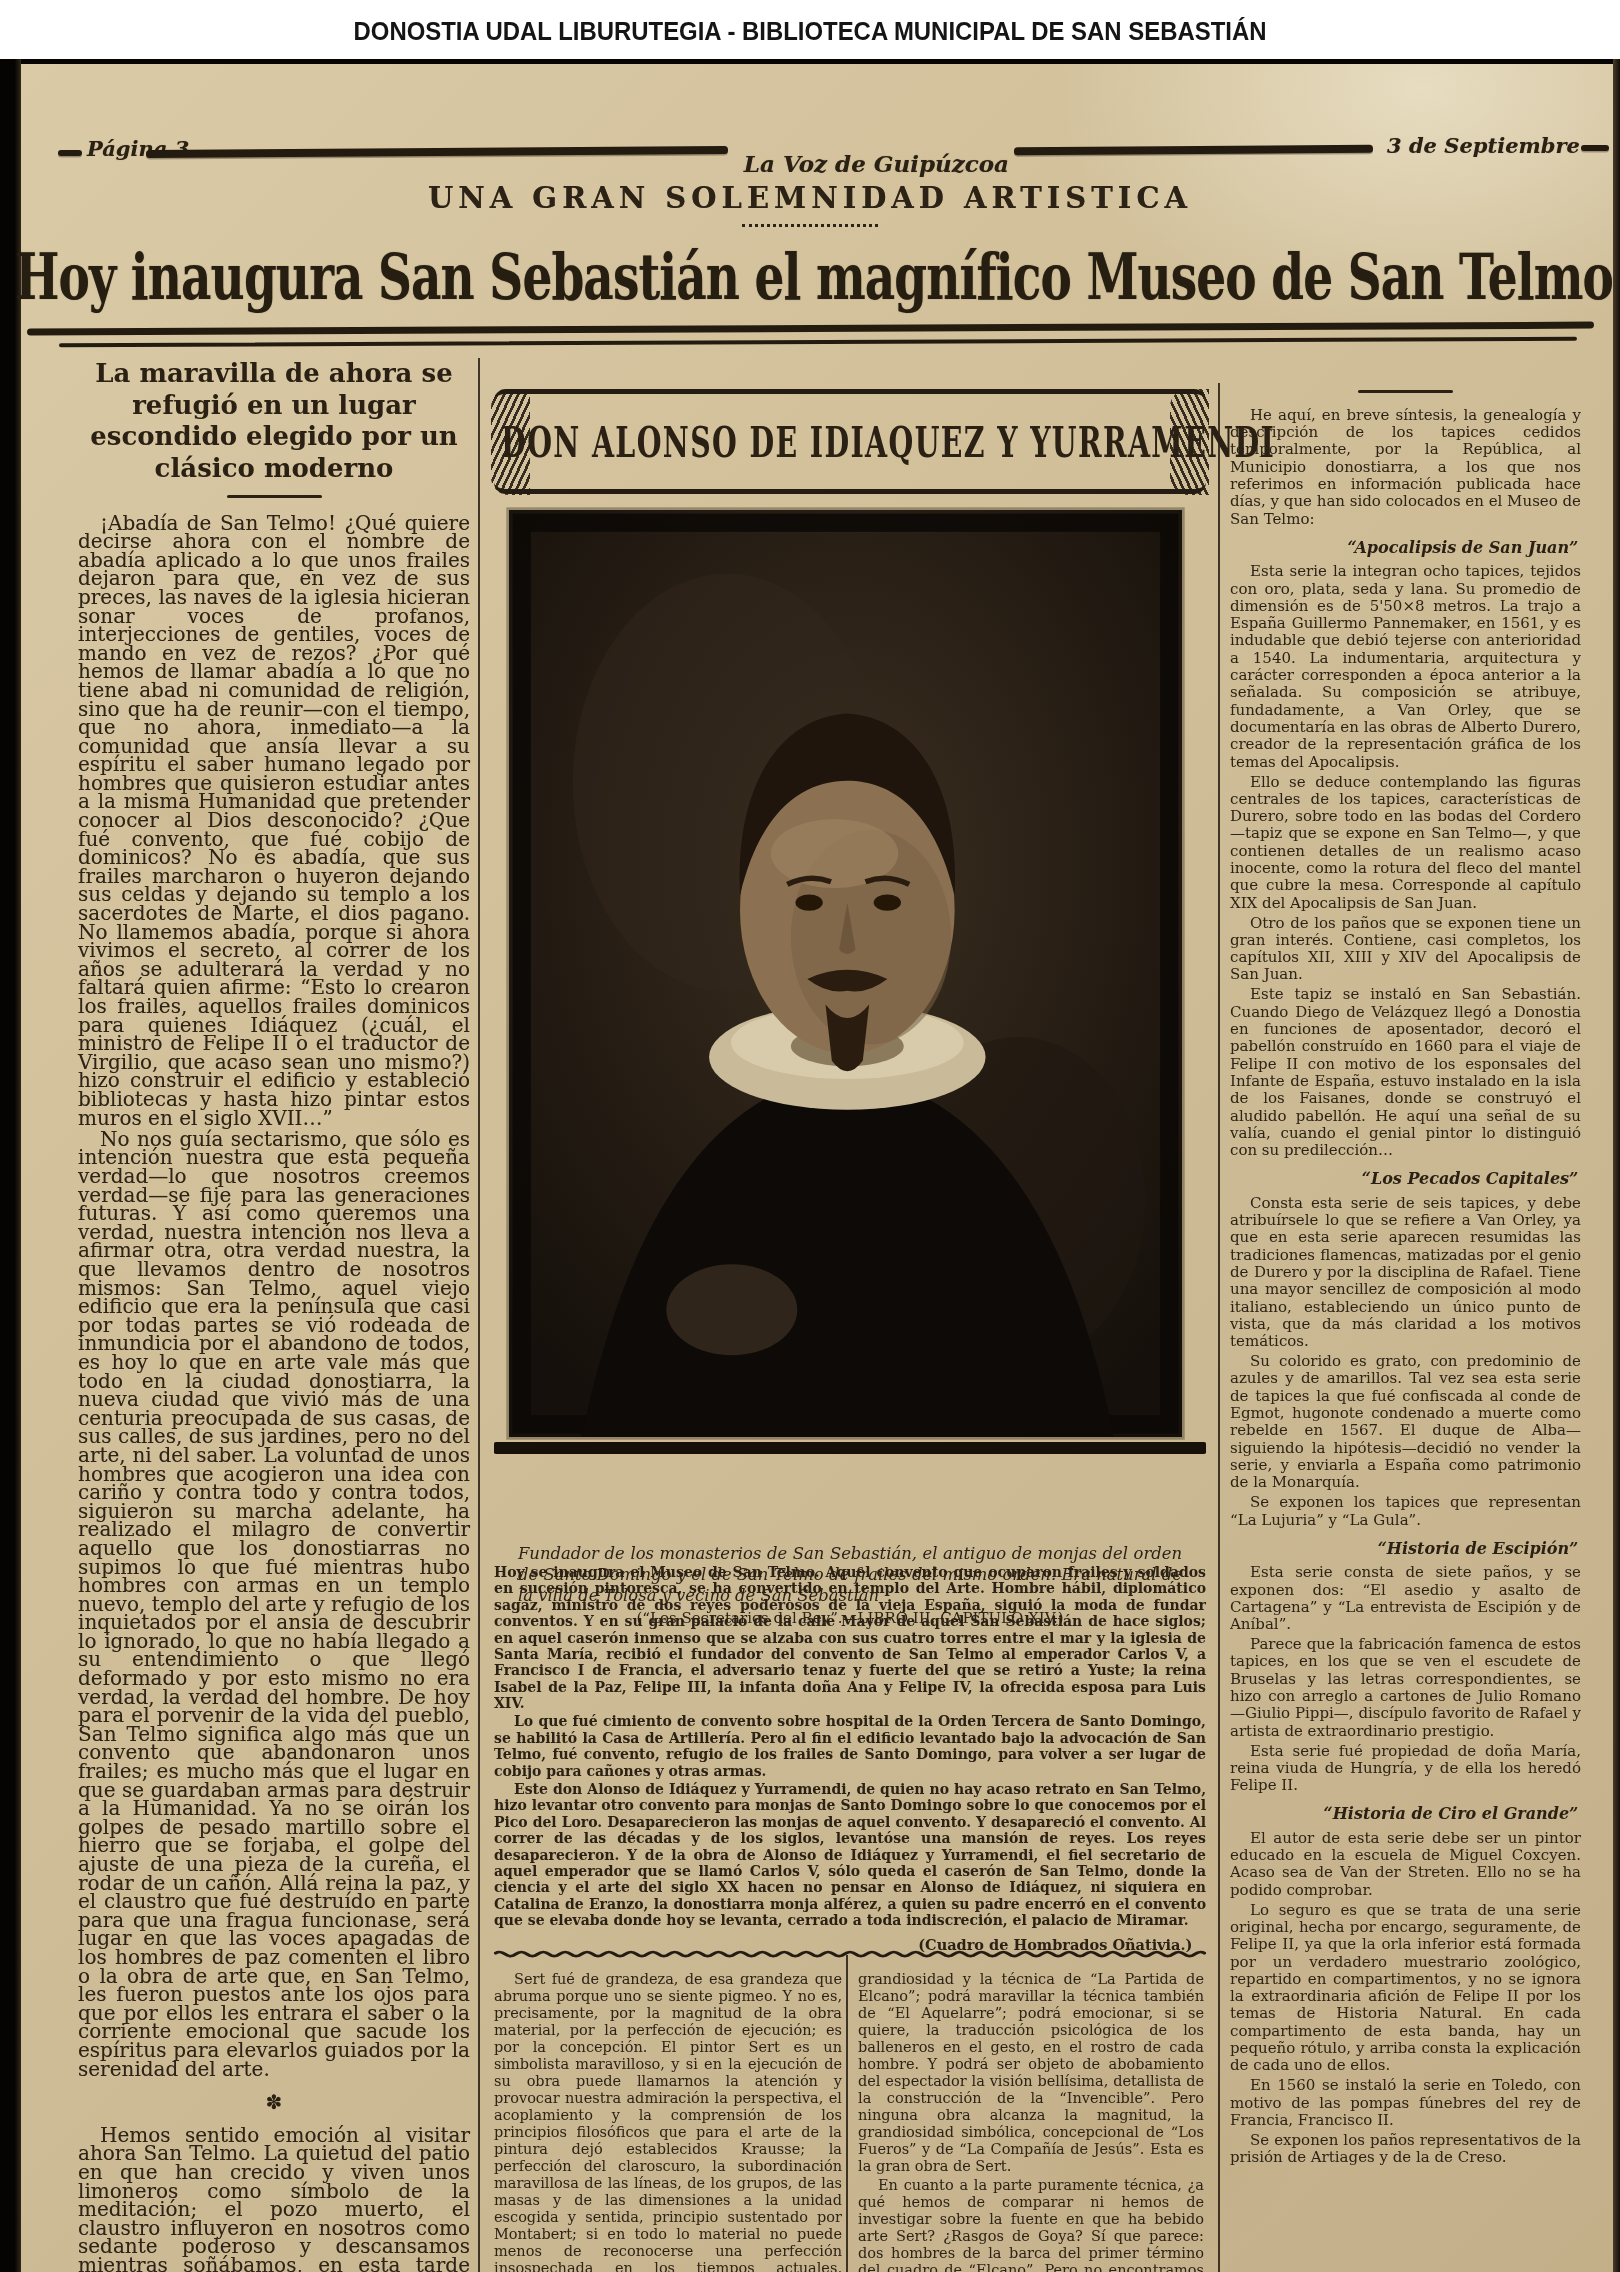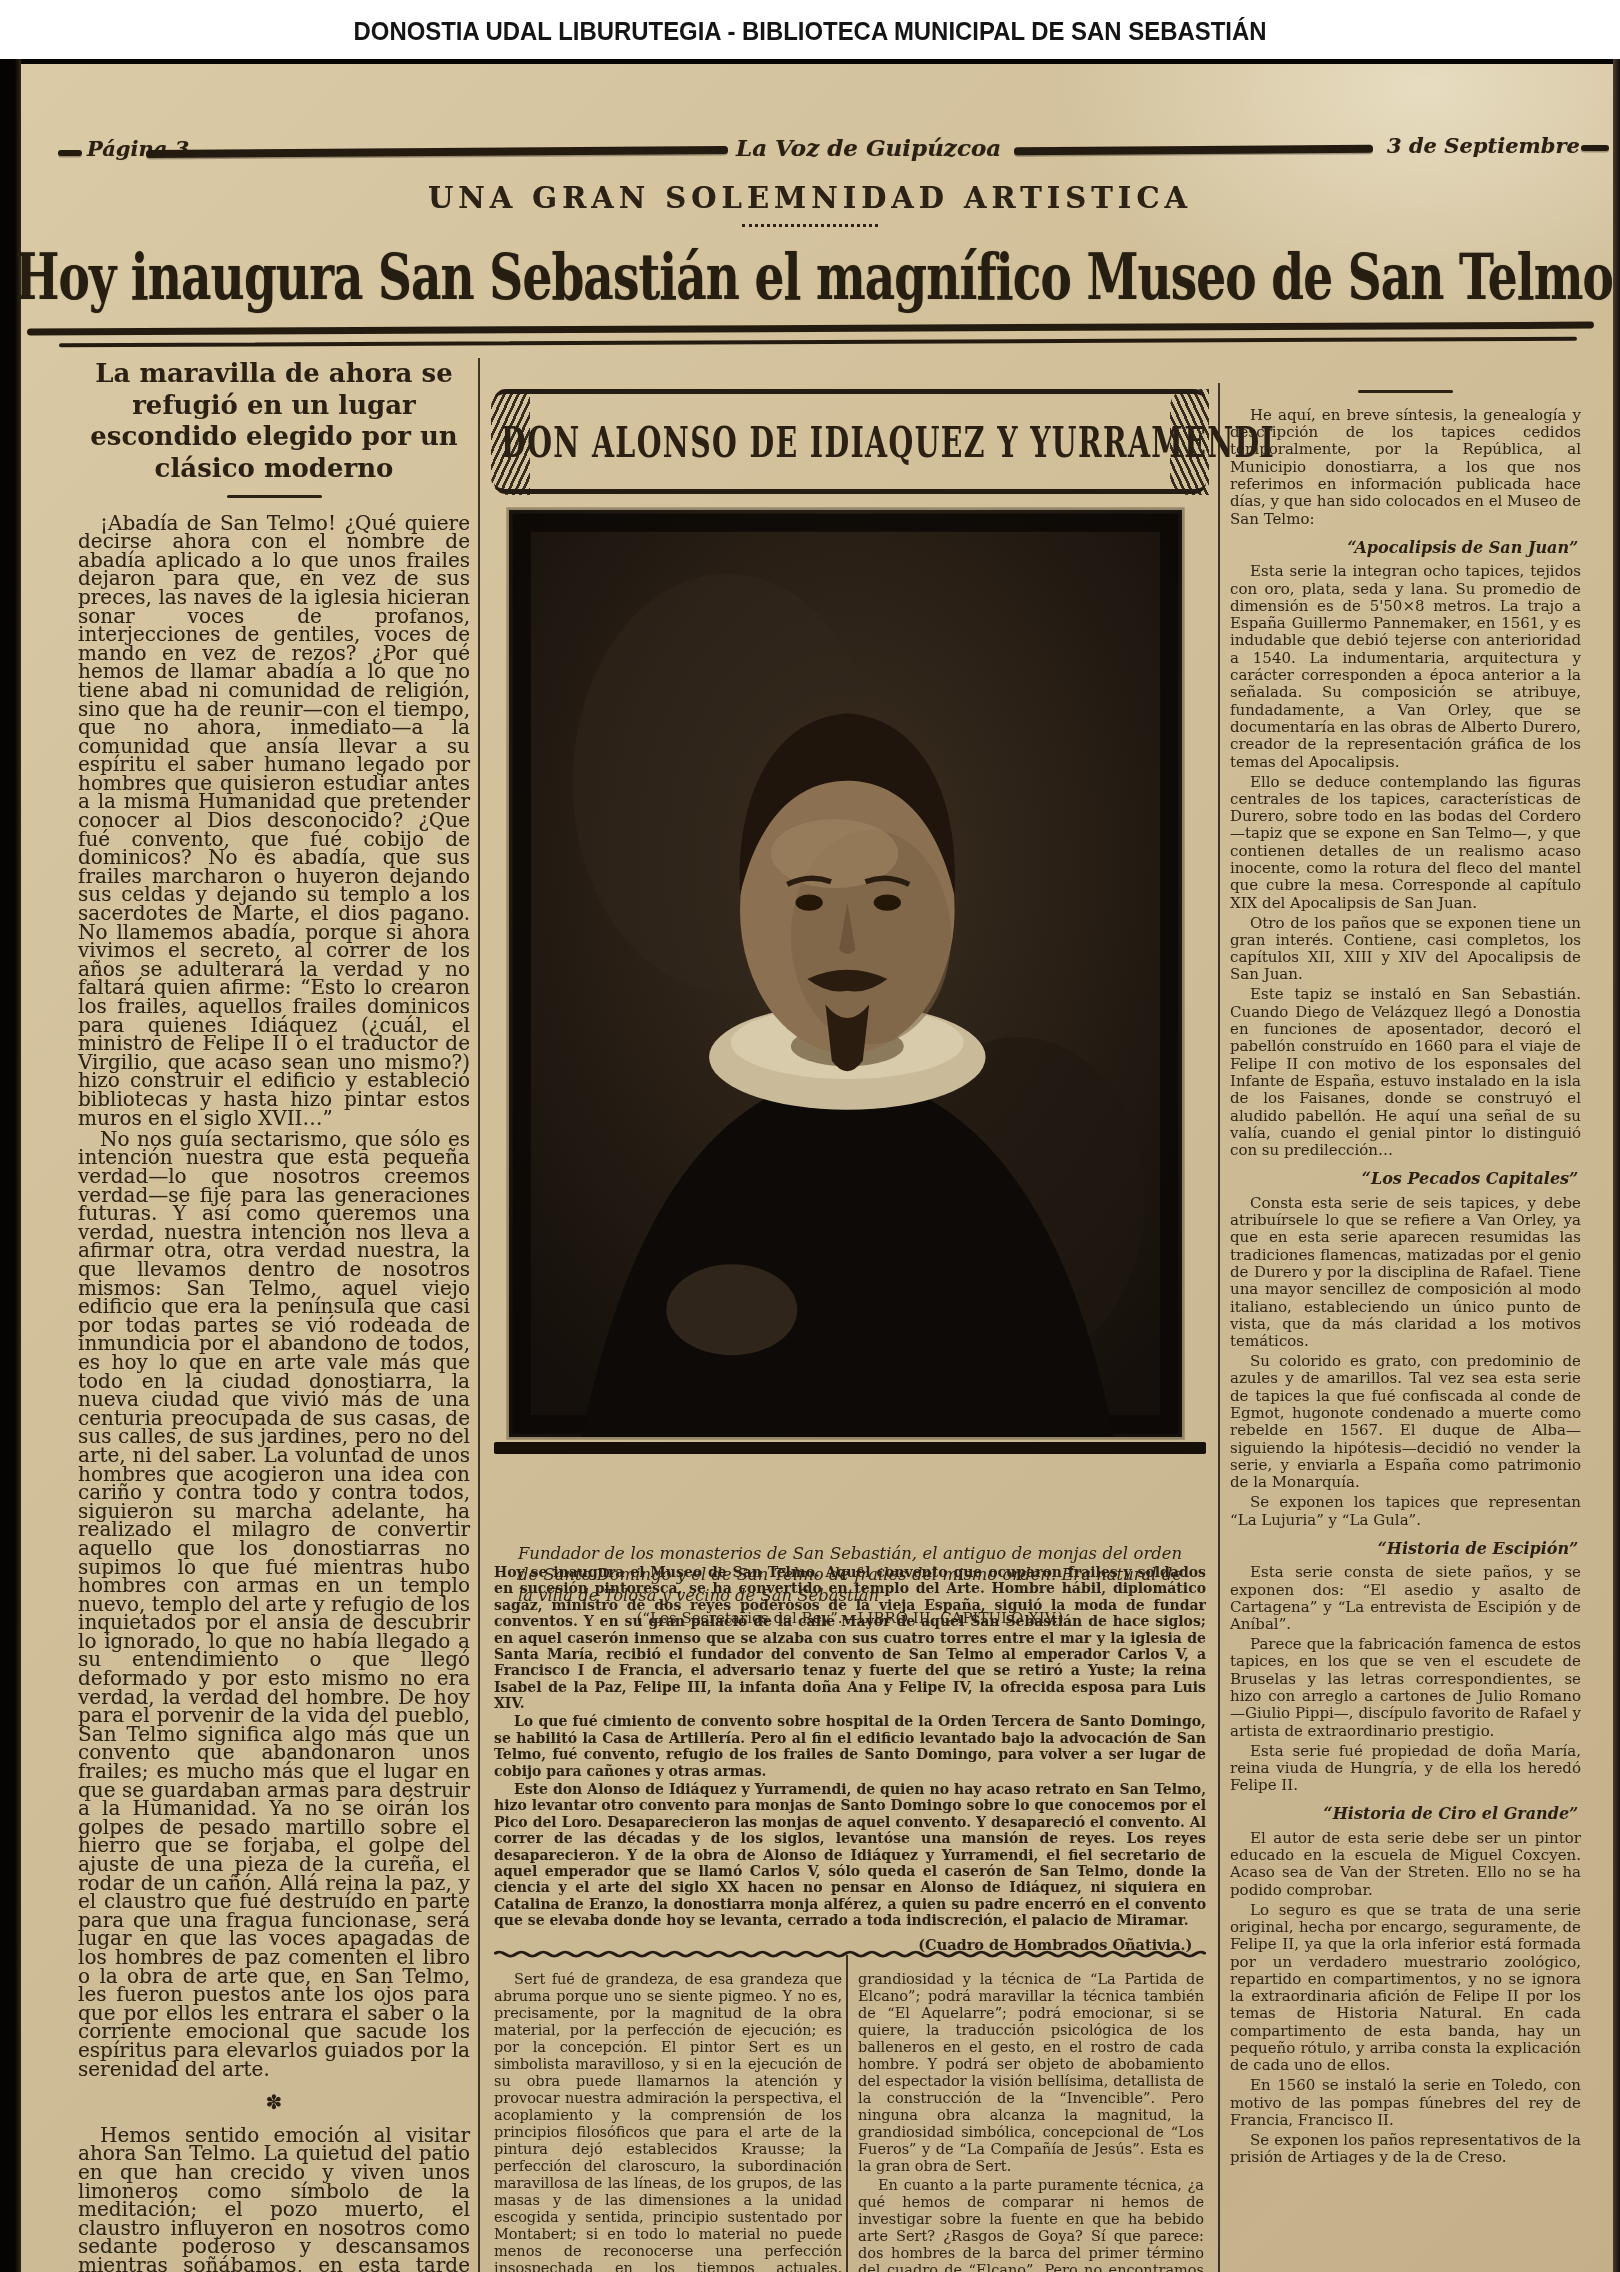--- a/index.html
+++ b/index.html
@@ -81,21 +81,21 @@
   <div class="banner">DONOSTIA UDAL LIBURUTEGIA - BIBLIOTECA MUNICIPAL DE SAN SEBASTIÁN</div>
 
   <div class="scan-bg"></div>
   <div class="paper"></div>
   <div class="edge-l"></div>
   <div class="edge-r"></div>
 
   <div class="bar" style="left:58px;top:150px;width:23.6px;height:6.4px;"></div>
   <div class="mast" style="left:87px;top:136px;font-size:21px;">Página 3</div>
   <div class="bar" style="left:146px;top:148px;width:582px;height:7.7px;transform:rotate(-0.4deg);"></div>
-  <div class="mast" style="left:736px;top:134px;width:273px;text-align:left;font-size:23px;">La Voz de Guipúzcoa</div>
+  <div class="mast" style="left:736px;top:150px;width:273px;text-align:right;font-size:23px;">La Voz de Guipúzcoa</div>
   <div class="bar" style="left:1014px;top:146px;width:359px;height:7.7px;transform:rotate(-0.4deg);"></div>
   <div class="mast" style="left:1387px;top:133px;font-size:21px;">3 de Septiembre</div>
   <div class="bar" style="left:1581px;top:145px;width:28px;height:6.4px;"></div>
 
   <div class="kicker">UNA GRAN SOLEMNIDAD ARTISTICA</div>
   <div class="kicker-rule"></div>
   <div class="headline-wrap">
     <span class="headline">Hoy inaugura San Sebastián el magnífico Museo de San Telmo</span>
   </div>
   <div class="hrule1"></div>

